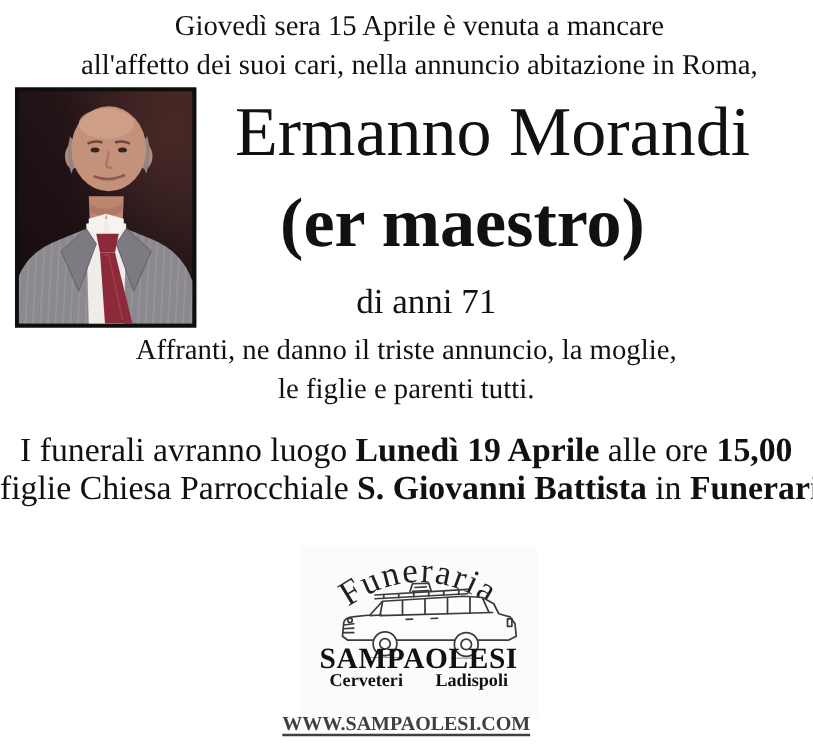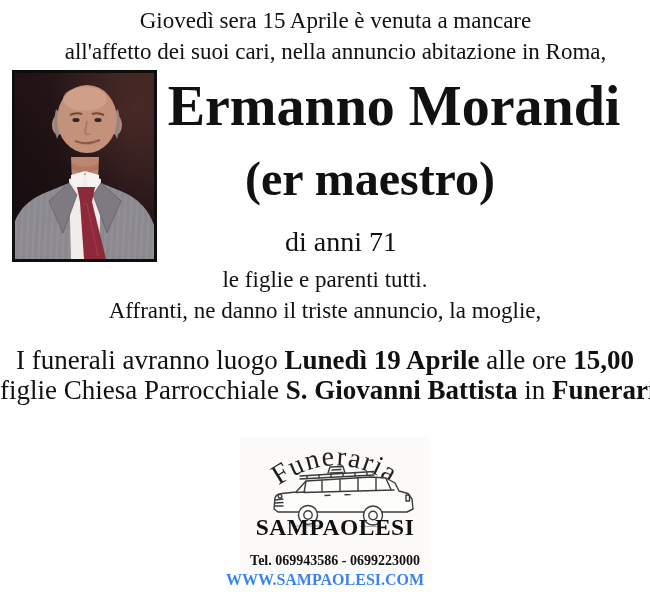--- a/index.html
+++ b/index.html
@@ -3,22 +3,22 @@
 <meta charset="utf-8">
 <style>
   html,body{margin:0;padding:0;}
   body{
     width:650px;height:595px;position:relative;background:#ffffff;
     font-family:"Liberation Serif","DejaVu Serif",serif;color:#111;
     overflow:hidden;
   }
   .line{position:absolute;left:0;right:0;text-align:center;white-space:nowrap;}
   .intro{top:5px;font-size:23px;line-height:31px;padding-left:21px;}
-  .name-title{top:78px;left:138px;font-size:56px;line-height:56px;font-weight:bold;}
-  .nick-title{top:151px;left:90px;font-size:48px;line-height:56px;font-weight:bold;}
+  .name-title{top:78px;left:138px;font-size:56px;line-height:56px;font-weight:normal;}
+  .nick-title{top:151px;left:90px;font-size:56px;line-height:56px;font-weight:bold;}
   .age-line{top:228px;left:32px;font-size:28px;line-height:28px;font-weight:normal;}
   .mourning{top:264px;font-size:23px;line-height:31px;}
   .funeral{top:345px;font-size:27px;line-height:30px;}
   .funeral b,.funeral strong{font-weight:bold;}
 
   .photo-frame{
     position:absolute;left:12px;top:70px;width:145px;height:192px;
     border:3px solid #0e0e0e;box-sizing:border-box;background:#1a0f12;
   }
   .photo-frame svg{display:block;width:100%;height:100%;}
@@ -31,21 +31,21 @@
   .hearse{position:absolute;left:29px;top:27px;width:152px;height:66px;}
   .fh-name{position:absolute;top:79px;left:0;right:0;text-align:center;
     font-size:23.5px;line-height:23.5px;font-weight:bold;letter-spacing:0.5px;white-space:nowrap;}
   .fh-cities{position:absolute;top:101px;left:0;right:0;display:flex;
     justify-content:center;gap:26px;font-size:14.5px;line-height:15px;font-weight:bold;}
   .fh-phone{position:absolute;top:116px;left:0;right:0;text-align:center;
     font-size:14px;line-height:15px;font-weight:bold;white-space:nowrap;}
 
   .website{top:570px;font-size:16px;line-height:20px;font-weight:bold;}
   .website a{
-    color:#3b82f6;text-decoration-thickness:1.5px;
+    color:#404040;text-decoration:underline;text-decoration-thickness:1.5px;
     text-underline-offset:3px;cursor:pointer;
   }
 </style>
 </head>
 <body>
 
 <div class="line intro">
   <div>Giovedì sera 15 Aprile è venuta a mancare</div>
   <div>all'affetto dei suoi cari, nella annuncio abitazione in Roma,</div>
 </div>
@@ -108,22 +108,22 @@
     <path d="M60,68 Q72,73 85,67" stroke="#8a5847" stroke-width="2.2" fill="none"></path>
     <path d="M63,70 Q72,74 82,69" stroke="#b5836d" stroke-width="1" fill="none" opacity="0.7"></path>
   </svg>
 </div>
 
 <div class="line name-title">Ermanno Morandi</div>
 <div class="line nick-title">(er maestro)</div>
 <div class="line age-line">di anni 71</div>
 
 <div class="line mourning">
+  <div>Affranti, ne danno il triste annuncio, la moglie,</div>
   <div>le figlie e parenti tutti.</div>
-  <div>Affranti, ne danno il triste annuncio, la moglie,</div>
 </div>
 
 <div class="line funeral">
   <div><span>I funerali avranno luogo </span><b>Lunedì 19 Aprile</b><span> alle ore </span><b>15,00</b></div>
   <div><span>figlie Chiesa Parrocchiale </span><b>S. Giovanni Battista</b><span> in </span><b>Funeraria.</b></div>
 </div>
 
 <div class="logo-box">
   <svg class="logo-arc" viewBox="0 0 146 58">
     <path id="arcPath" d="M8,52 Q73,0 138,50" fill="none" stroke="none"></path>
@@ -156,18 +156,21 @@
 
     <circle cx="39" cy="51" r="9.5" fill="#fdfdfc"></circle>
     <circle cx="39" cy="51" r="4.2"></circle>
     <circle cx="104" cy="51.5" r="9.5" fill="#fdfdfc"></circle>
     <circle cx="104" cy="51.5" r="4.2"></circle>
 
     <path d="M27,62 L52,62 M92,62.5 L117,62.5" stroke-width="0.9" opacity="0.5"></path>
   </svg>
 
   <div class="fh-name">SAMPAOLESI</div>
-  <div class="fh-phone">Tel. 069943586 - 0699223000</div>
+  <div class="fh-cities">
+    <span>Cerveteri</span>
+    <span>Ladispoli</span>
+  </div>
 </div>
 
 <div class="line website">
   <a>WWW.SAMPAOLESI.COM</a>
 </div>
 
 </body></html>

